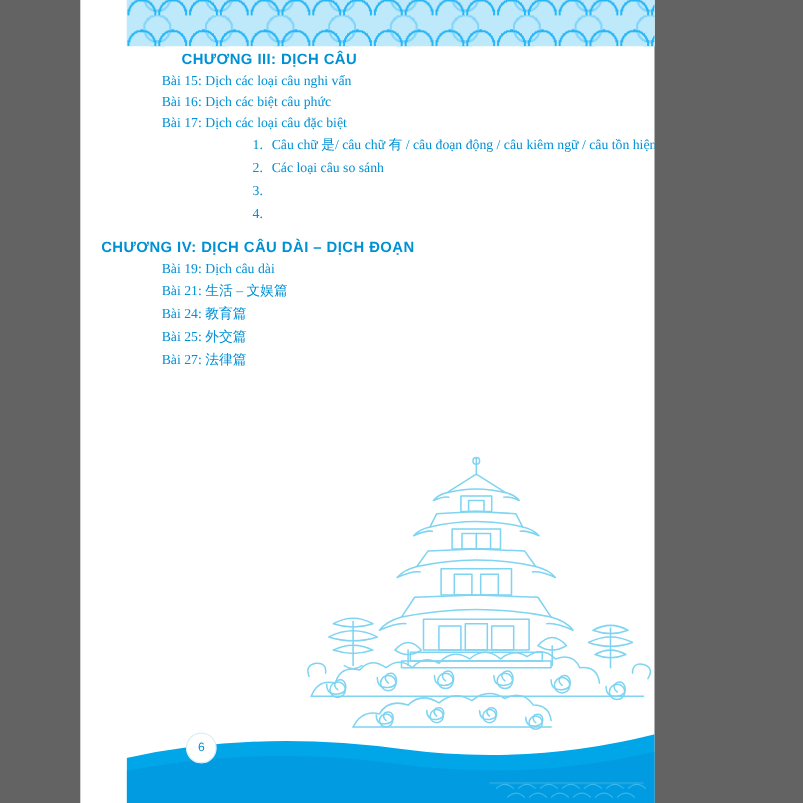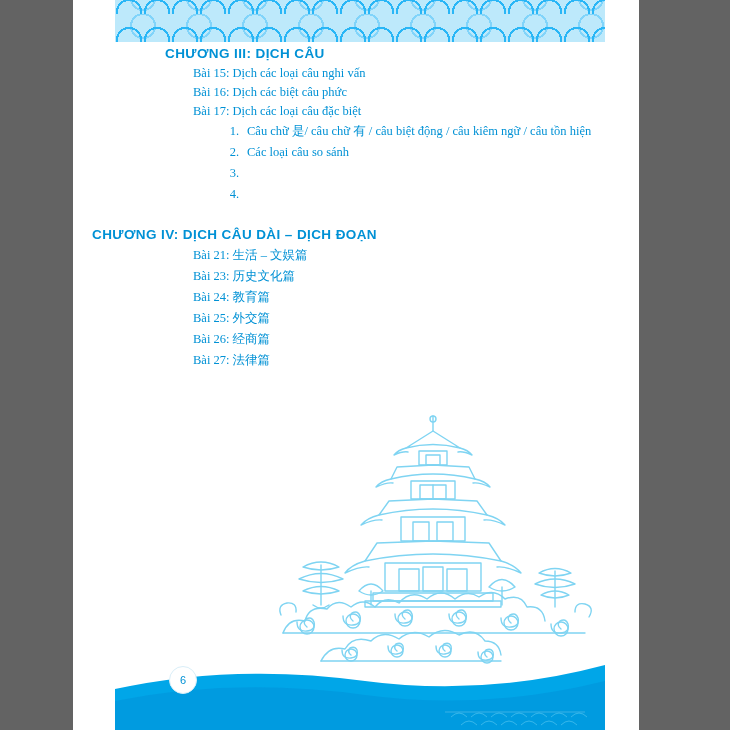--- a/index.html
+++ b/index.html
@@ -10,21 +10,21 @@
     width: 730px;
     height: 730px;
     background: #636363;
     font-family: "Liberation Sans", sans-serif;
     overflow: hidden;
   }
   .page-wrap {
     position: absolute;
     left: 73px;
     top: 0;
-    width: 566px;
+    width: 522px;
     height: 730px;
     background: #ffffff;
     overflow: hidden;
   }
   
   .top-band {
     position: absolute;
     left: 42px;
     top: 0;
     width: 490px;
@@ -62,25 +62,25 @@
   }
   .chapter {
     color: #0091d5;
     font-size: 13.5px;
     font-weight: bold;
     letter-spacing: 0.4px;
     margin: 0 0 5px 0;
     padding-left: 92px;
     font-family: "Liberation Sans", sans-serif;
   }
-  .chapter.tight { margin-top: 24px; padding-left: 19px; }
+  .chapter.tight { margin-top: 14px; padding-left: 19px; }
   .lesson {
     color: #0091d5;
     font-size: 12.5px;
-    padding-left: 120px;
+    padding-left: 74px;
     margin: 0 0 4px 0;
     font-family: "Liberation Serif", serif;
   }
   .sub {
     color: #0091d5;
     font-size: 12.5px;
     padding-left: 152px;
     margin: 0 0 4px 0;
     font-family: "Liberation Serif", serif;
     display: flex;
@@ -140,40 +140,39 @@
 
   <div class="content">
 
     <div class="chapter">CHƯƠNG III: DỊCH CÂU</div>
     <div class="lesson">Bài 15: Dịch các loại câu nghi vấn</div>
     <div class="lesson">Bài 16: Dịch các biệt câu phức</div>
     <div class="lesson">Bài 17: Dịch các loại câu đặc biệt</div>
 
     <div class="sub">
       <span class="num">1.</span>
-      <span class="txt">Câu chữ 是/ câu chữ 有 / câu biệt động / câu kiêm ngữ / câu tồn hiện</span>
+      <span class="txt">Câu chữ 是/ câu chữ 有 / câu đoạn động / câu kiêm ngữ / câu tồn hiện</span>
     </div>
     <div class="sub">
       <span class="num">2.</span>
       <span class="txt">Các loại câu so sánh</span>
     </div>
     <div class="sub">
       <span class="num">3.</span>
     </div>
     <div class="sub">
       <span class="num">4.</span>
     </div>
 
     <div class="chapter tight">CHƯƠNG IV: DỊCH CÂU DÀI – DỊCH ĐOẠN</div>
+    <div class="lesson">Bài 19:  Dịch câu dài</div>
 
     <div class="lesson">Bài 21: 生活 – 文娱篇</div>
-    <div class="lesson">Bài 23: 历史文化篇</div>
     <div class="lesson">Bài 24: 教育篇</div>
     <div class="lesson">Bài 25: 外交篇</div>
-    <div class="lesson">Bài 26: 经商篇</div>
     <div class="lesson">Bài 27: 法律篇</div>
   </div>
 
   <div class="illus">
     <svg viewBox="0 0 330 265" width="330" height="265" xmlns="http://www.w3.org/2000/svg">
       <g fill="none" stroke="#7fd4f2" stroke-width="1.4" stroke-linecap="round" stroke-linejoin="round">
 
         <path d="M160 6 v-5 M160 6 l0 10"></path>
         <circle cx="160" cy="4" r="3"></circle>
 

